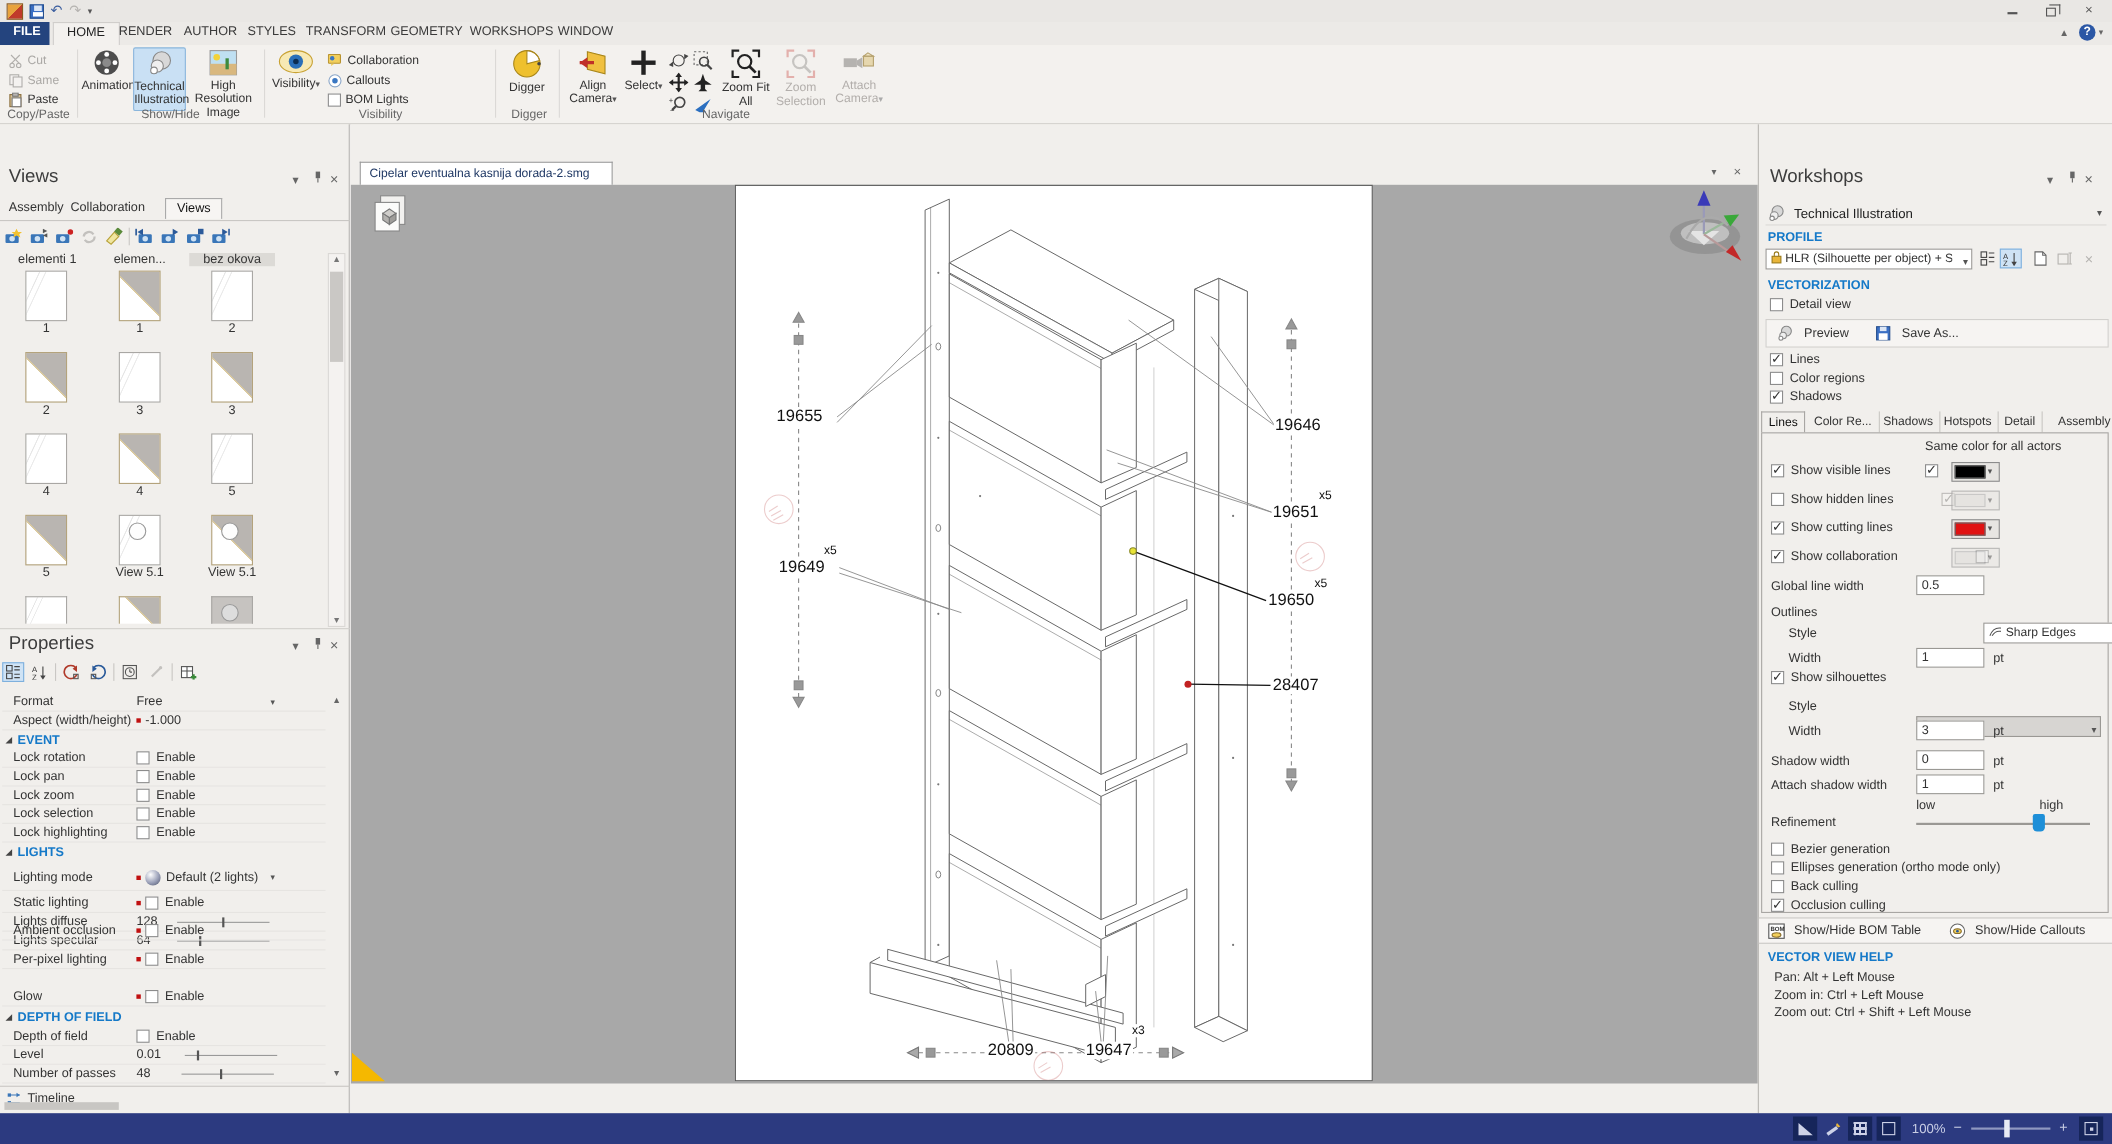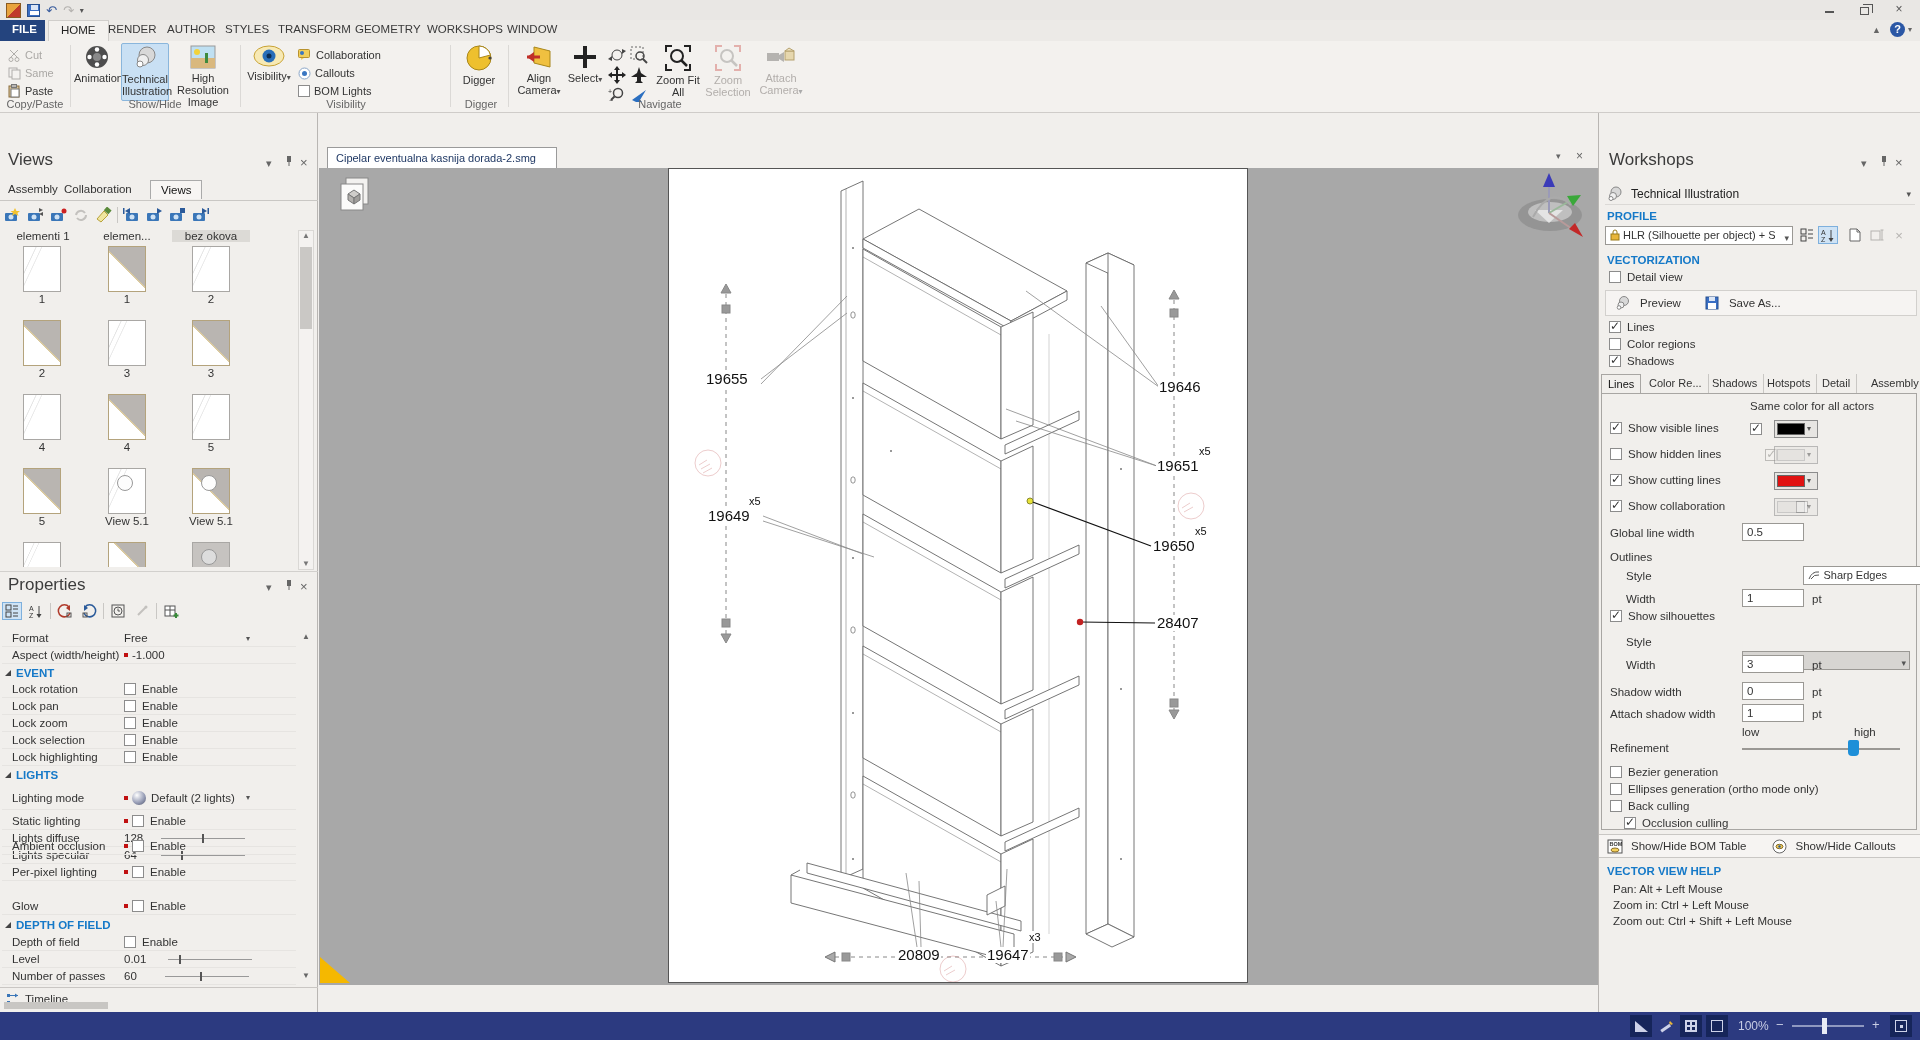--- a/index.html
+++ b/index.html
@@ -581,21 +581,21 @@
       </div>
     <div class="prow" style="top:838px">
         <span class="plabel">Level</span>
         <span>0.01</span>
         <span class="slider" style="margin-left:22px">
           <i style="left:11px"></i>
         </span>
       </div>
     <div class="prow" style="top:855px">
         <span class="plabel">Number of passes</span>
-        <span>60</span>
+        <span>48</span>
         <span class="slider" style="margin-left:28px">
           <i style="left:35px"></i>
         </span>
       </div>
 
     <div class="pctl" style="left:302px;top:519px;font-size:8px">▲</div>
     <div class="pctl" style="left:302px;top:858px;font-size:8px">▼</div>
 
     <div class="abs" style="left:0;top:874px;width:318px;height:22px;border-top:1px solid #c9c6c3;display:flex;align-items:center;gap:6px;padding-left:6px">
       <svg width="13" height="12">
@@ -971,21 +971,21 @@
           <span>Bezier generation</span>
         </div>
       <div class="cbrow" style="left:8px;top:389px">
           <span class="cb"></span>
           <span>Ellipses generation (ortho mode only)</span>
         </div>
       <div class="cbrow" style="left:8px;top:406px">
           <span class="cb"></span>
           <span>Back culling</span>
         </div>
-      <div class="cbrow" style="left:22px;top:423px">
+      <div class="cbrow" style="left:8px;top:423px">
           <span class="cb on"></span>
           <span>Occlusion culling</span>
         </div>
     </div>
 
     <div class="abs" style="left:0;top:721px;width:322px;height:24px;background:#f6f4f2;border-top:1px solid #c9c7c4;border-bottom:1px solid #c9c7c4;display:flex;align-items:center;gap:8px;padding:0 8px">
       <svg width="16" height="15">
           <rect x="1" y="1" width="14" height="13" fill="#fff" stroke="#555"></rect>
           <text x="2.5" y="7" font-size="5.5" fill="#333" font-weight="bold">BOM</text>
           <ellipse cx="8" cy="11" rx="4" ry="2" fill="#f2cf5c" stroke="#8a6d2a"></ellipse>

